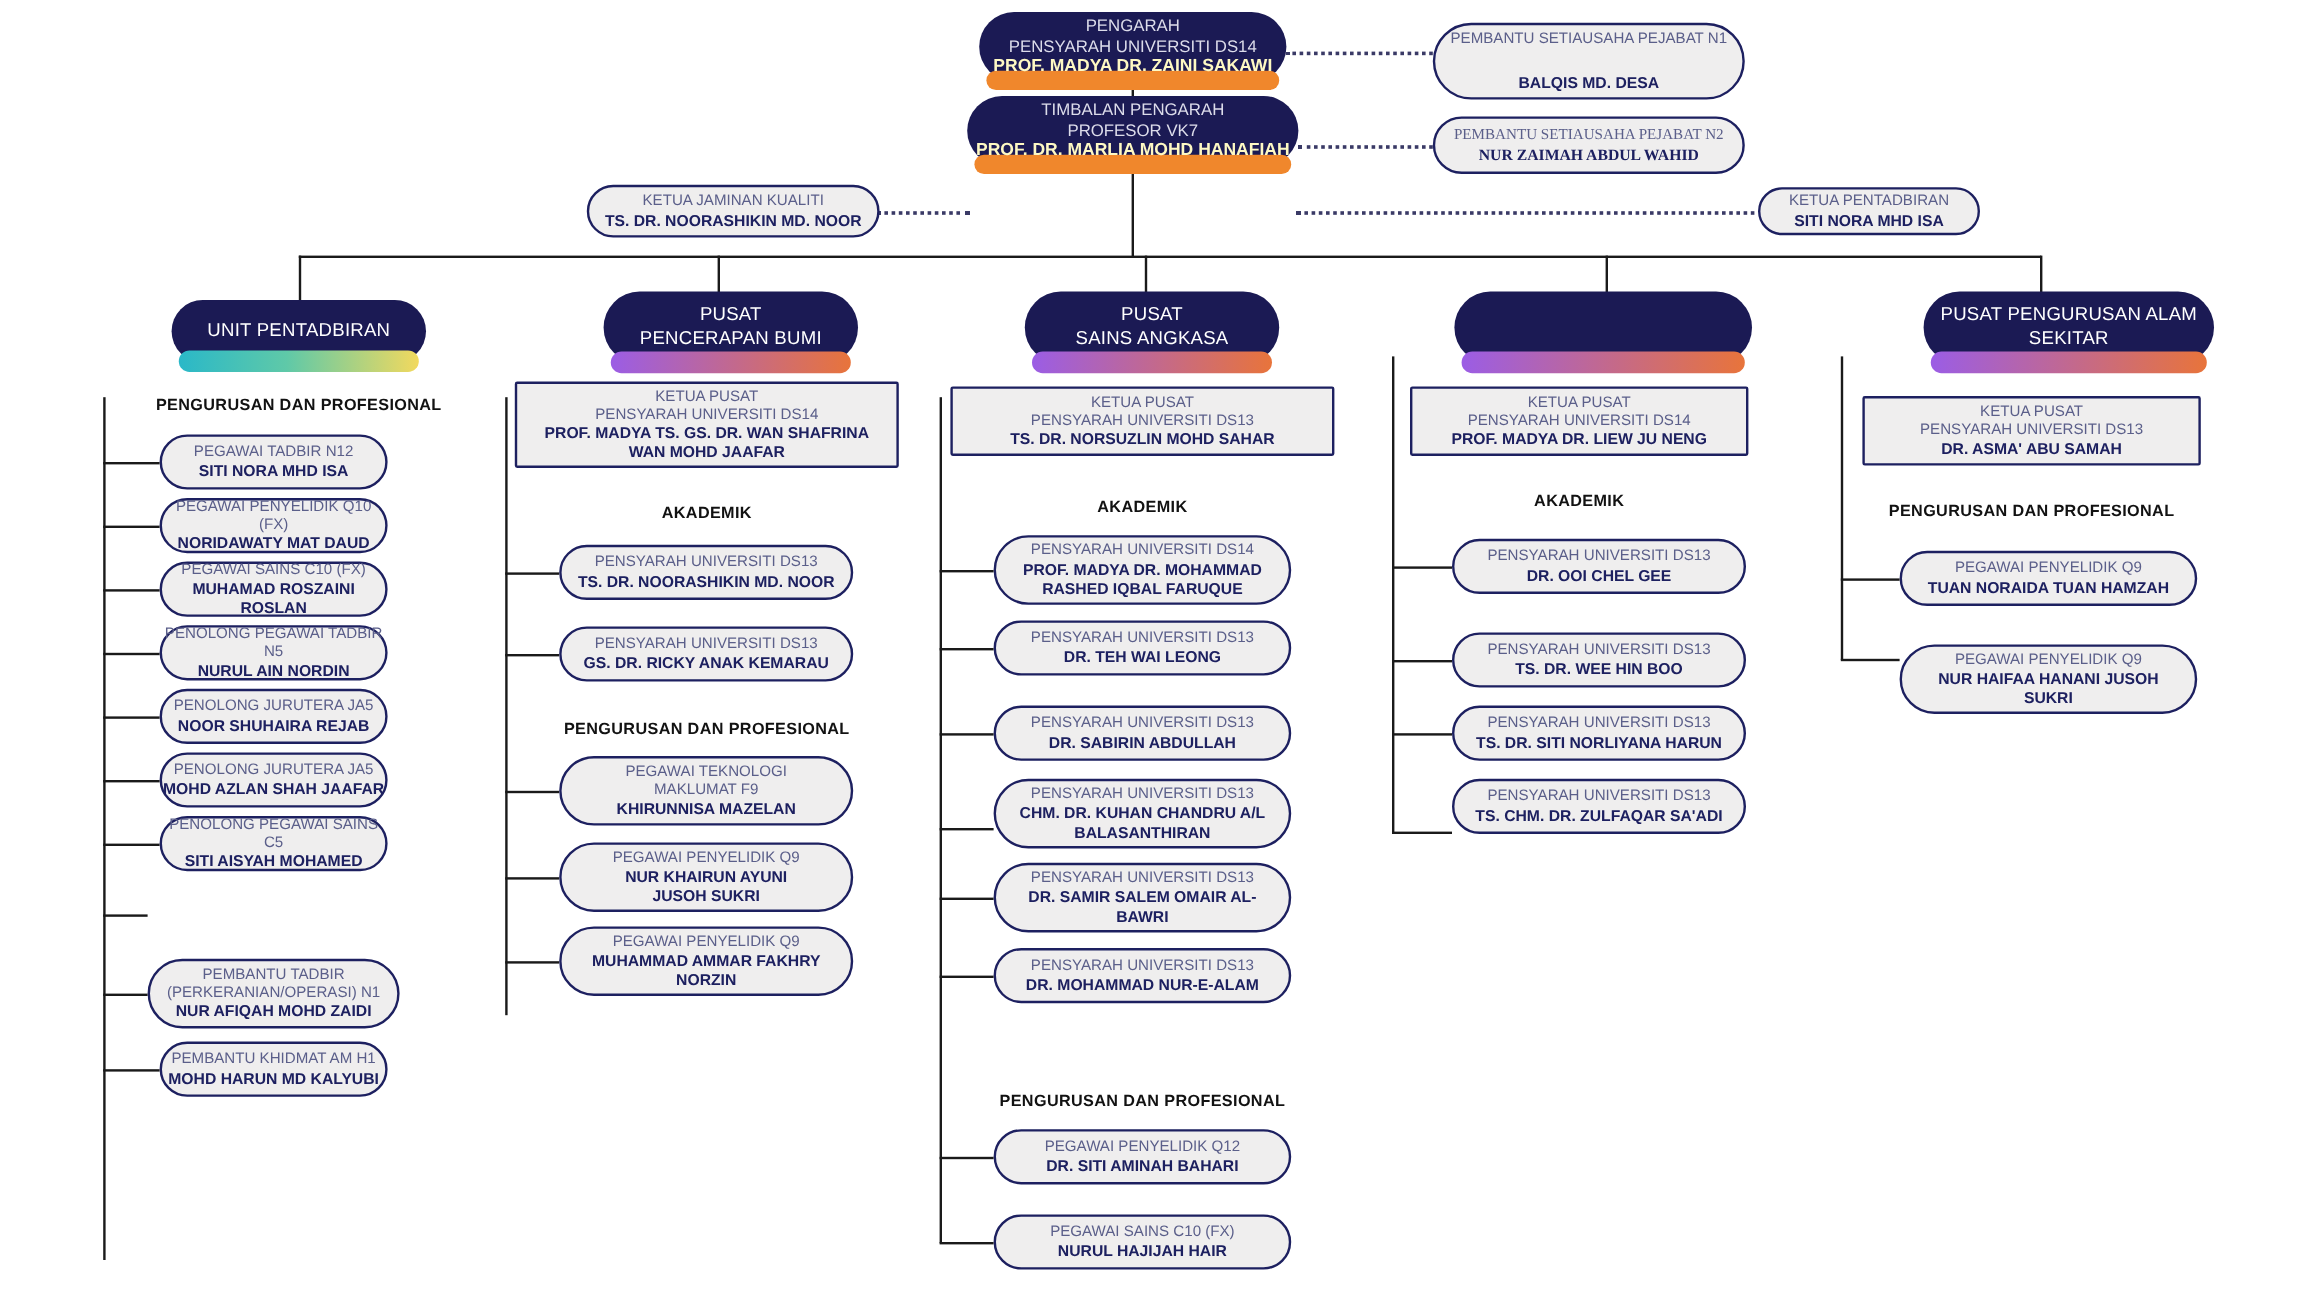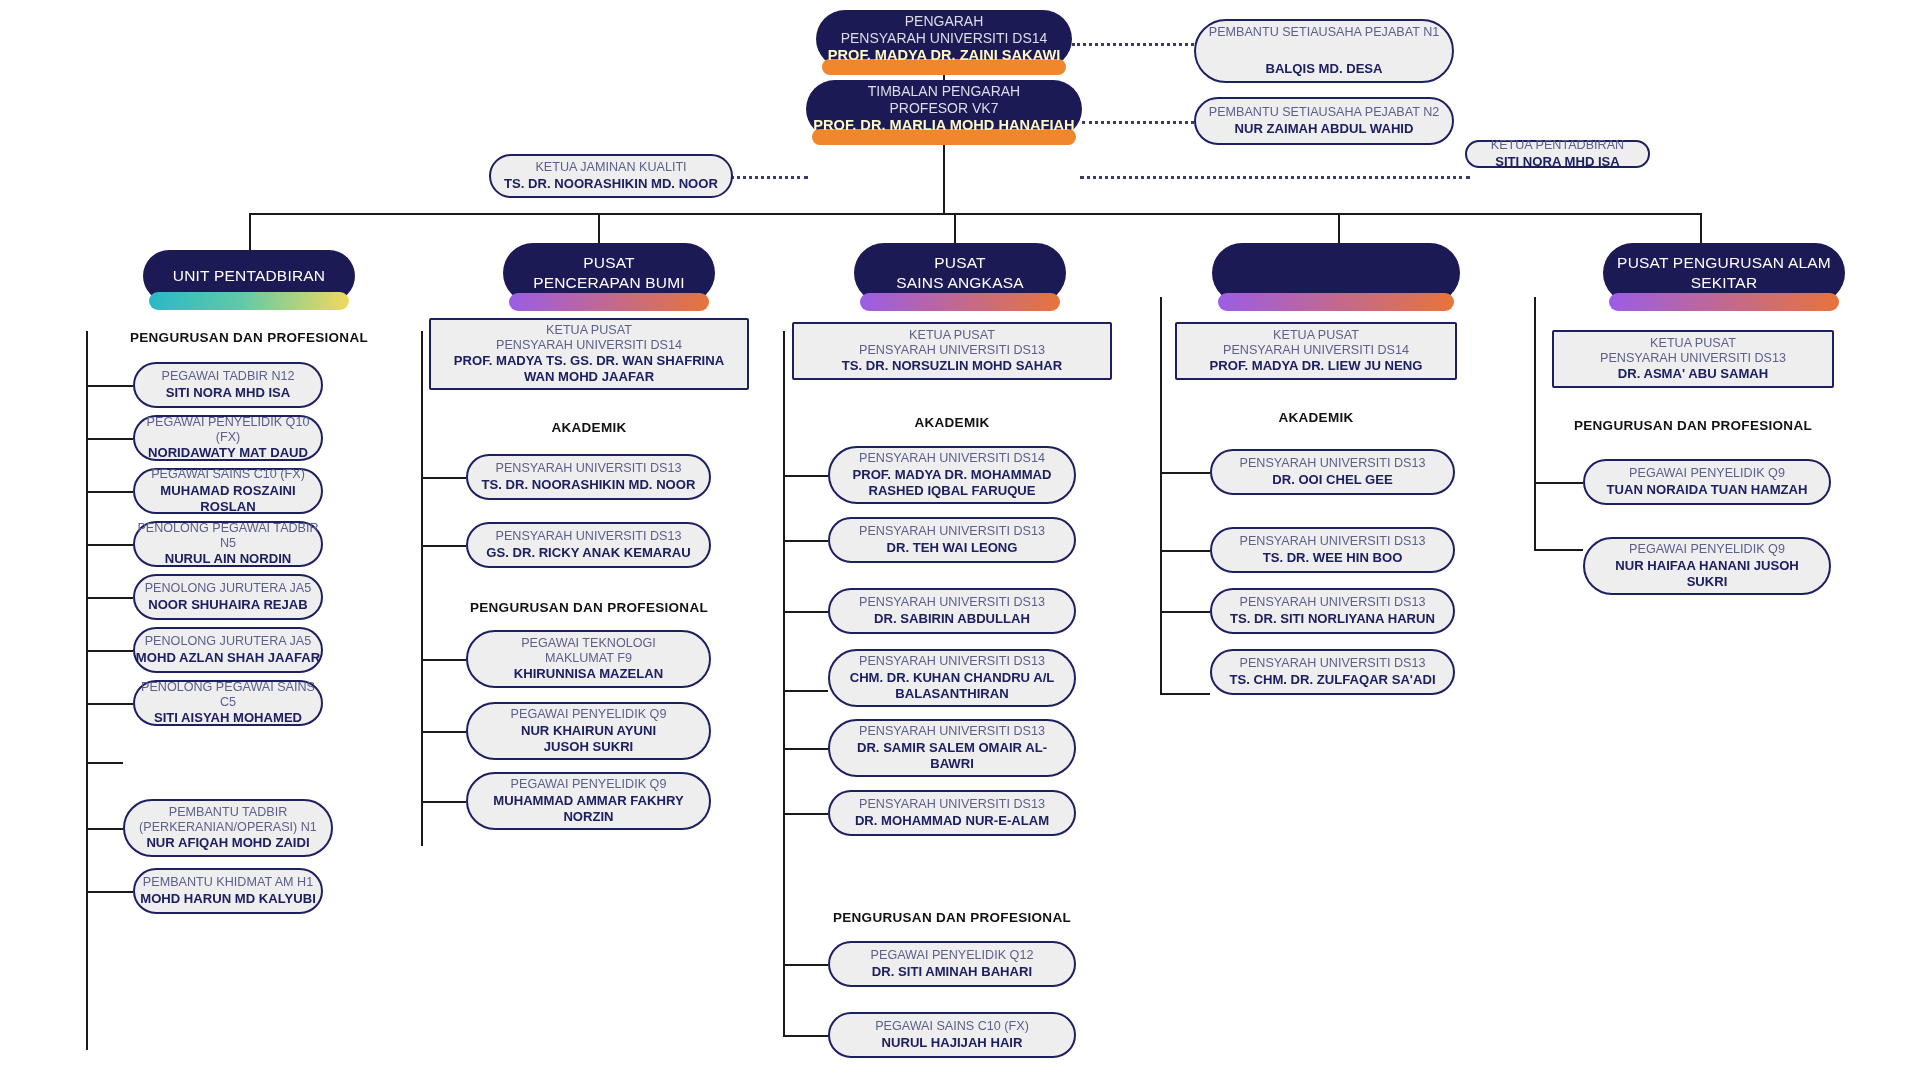--- a/index.html
+++ b/index.html
@@ -117,33 +117,33 @@
   </div>
 
   <div class="dotted-h" style="left:1072px; top:43px; width:122px;"></div>
   <div class="dotted-h" style="left:1082px; top:121px; width:112px;"></div>
 
   <div class="node pill-light" style="left:1194px; top:19px; width:260px; height:64px;gap:20px;">
     <span class="role n-role">PEMBANTU SETIAUSAHA PEJABAT N1</span>
     <span class="pname n-name">BALQIS MD. DESA</span>
   </div>
 
-  <div class="node pill-light" style="left:1194px; top:97px; width:260px; height:48px;">
+  <div class="node pill-light" style="left:1194px; top:97px; width:260px; height:48px;font-family:Liberation Serif, serif;">
     <span class="role n-role">PEMBANTU SETIAUSAHA PEJABAT N2</span>
     <span class="pname n-name">NUR ZAIMAH ABDUL WAHID</span>
   </div>
 
   <div class="dotted-h" style="left:730px; top:176px; width:78px;"></div>
   <div class="node pill-light" style="left:489px; top:154px; width:244px; height:44px;">
     <span class="role n-role">KETUA JAMINAN KUALITI</span>
     <span class="pname n-name">TS. DR. NOORASHIKIN  MD. NOOR</span>
   </div>
 
   <div class="dotted-h" style="left:1080px; top:176px; width:390px;"></div>
-  <div class="node pill-light" style="left:1465px; top:140px; width:185px; height:28px;">
+  <div class="node pill-light" style="left:1465px; top:156px; width:185px; height:40px;">
     <span class="role n-role">KETUA PENTADBIRAN</span>
     <span class="pname n-name">SITI NORA MHD ISA</span>
   </div>
 
   <div class="line vline" style="left:943px; top:138px; height:77px;"></div>
 
   <div class="line hline" style="left:249px; top:213px; width:1452px;"></div>
 
   <div class="line vline" style="left:249px; top:213px; height:48px;"></div>
   <div class="line vline" style="left:598px; top:213px; height:48px;"></div>

